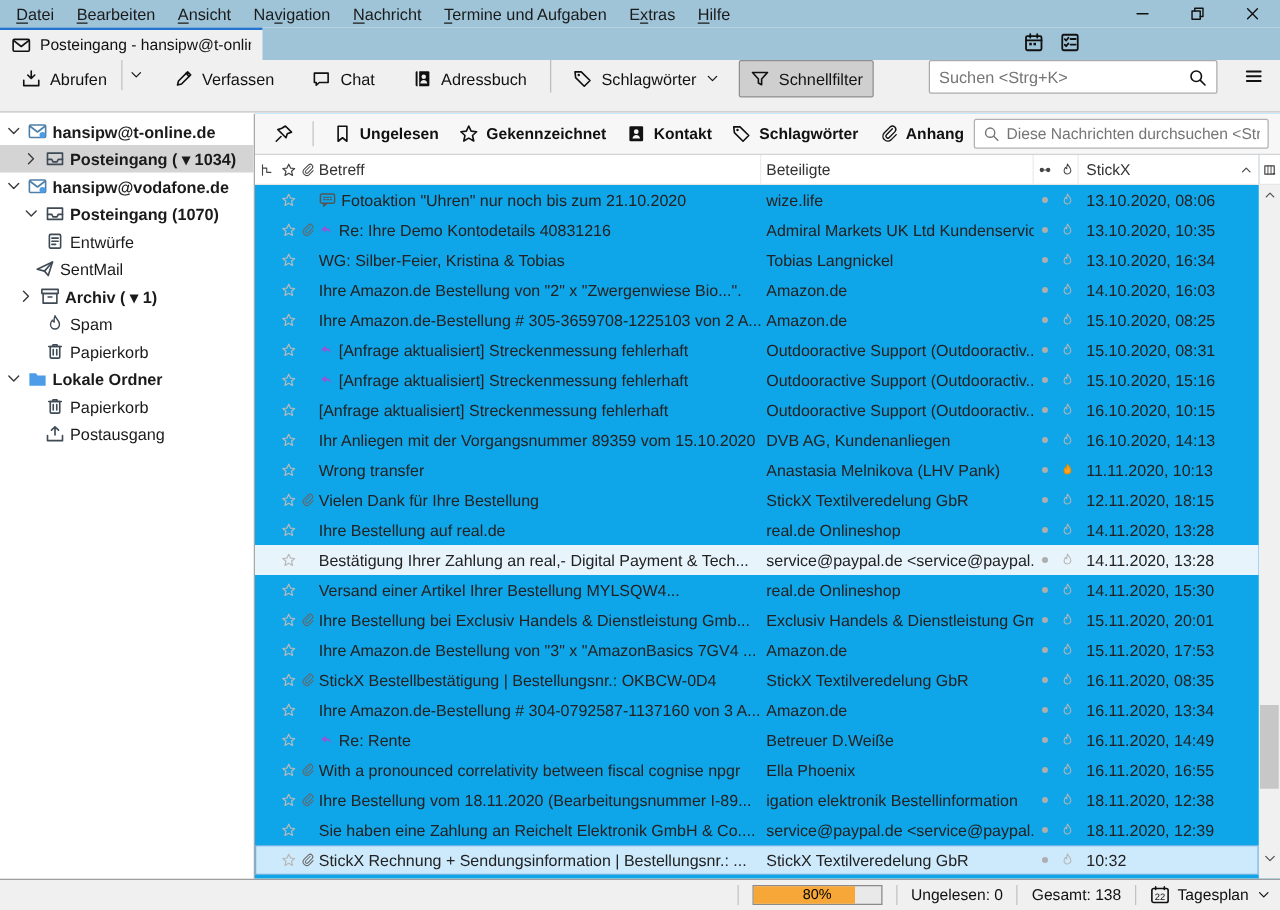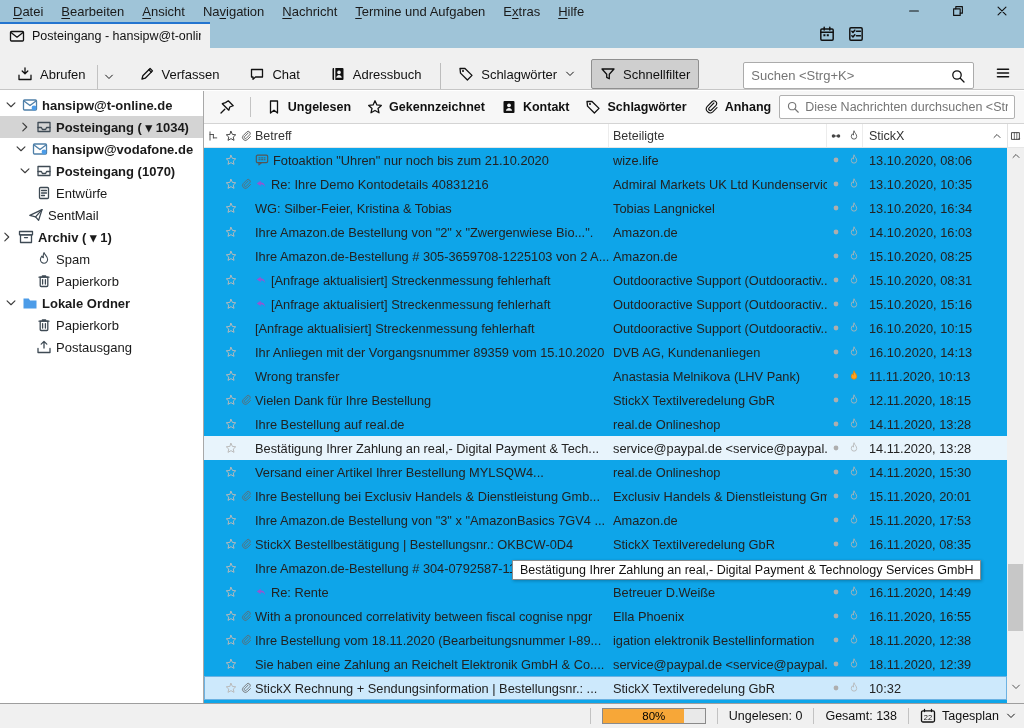--- a/index.html
+++ b/index.html
@@ -20,21 +20,21 @@
 
   
   .tabbar{position:absolute;top:22px;left:0;right:0;height:26px;background:var(--titlebar)}
   .tab{position:absolute;left:0;top:0;width:210px;height:26px;background:#f0f0f0;border-top:2px solid var(--accent);
        display:flex;align-items:center;gap:7px;padding:0 9px;font-size:12.5px;white-space:nowrap;overflow:hidden;color:#111}
   .tab-label{overflow:hidden}
   .tab-extra{position:absolute;top:3px;left:818px;display:flex;gap:11px;color:#111}
 
   
   .toolbar{position:absolute;top:48px;left:0;right:0;height:42px;background:#f0f0f0;border-bottom:1px solid #c6c6c6;
-           display:flex;align-items:flex-end;padding:0 8px;font-size:13px;color:#111}
+           display:flex;align-items:flex-start;padding:0 8px;font-size:13px;color:#111}
   .tb-btn{display:flex;align-items:center;gap:7px;padding:6px 8px;border:1px solid transparent;border-radius:2px;white-space:nowrap}
   .tb-btn.pressed{background:#cfcfcf;border-color:#8f8f8f}
   .split-chev{display:flex;align-items:center;padding:6px 5px;border-left:1px solid #c2c2c2;margin-left:2px}
   .tb-sep{width:1px;height:26px;background:#bdbdbd;margin:0 9px}
   .tb-search{display:flex;align-items:center;width:318px;height:27px;background:#fff;border:1px solid #ababab;border-radius:2px;
              padding:0 7px;margin-left:44px}
   .tb-search input{flex:1}
   .hamburger{margin-left:16px;padding:5px}
 
   input{border:none;outline:none;background:transparent;font:inherit;width:100%;color:#222}
@@ -285,21 +285,21 @@
           </svg>
         </span>
         <span class="icon f-icon">
           <svg viewBox="0 0 16 16">
             <path d="M2 3.5h12v9H2z"></path>
             <path d="M2 8.5h3.4l1 2h3.2l1-2H14"></path>
           </svg>
         </span>
         <span class="f-label b">Posteingang ( ▾ 1034)</span>
       </div>
-      <div class="folder-row" style="padding-left: 4px; justify-content: center;">
+      <div class="folder-row" style="padding-left: 4px;">
         <span class="icon twisty">
           <svg viewBox="0 0 16 16">
             <path d="M3.5 5.5 8 10l4.5-4.5"></path>
           </svg>
         </span>
         <span class="icon f-icon ic-acct">
           <svg viewBox="0 0 16 16">
             <rect x="1.5" y="3" width="13" height="10" rx="1"></rect>
             <path d="M2 4 8 8.6 14 4"></path>
             <circle cx="12" cy="11" r="2.4" fill="#4c9ce8" stroke="none"></circle>
@@ -334,21 +334,21 @@
       <div class="folder-row" style="padding-left: 10px;">
         <span class="icon twisty"></span>
         <span class="icon f-icon">
           <svg viewBox="0 0 16 16">
             <path d="M1.8 8.4 14 2.6 10.6 13.4 7.6 9.9z"></path>
             <path d="M7.6 9.9 14 2.6"></path>
           </svg>
         </span>
         <span class="f-label">SentMail</span>
       </div>
-      <div class="folder-row" style="padding-left: 0;">
+      <div class="folder-row" style="padding-left: 14px;">
         <span class="icon twisty">
           <svg viewBox="0 0 16 16">
             <path d="M5.5 3.5 10 8l-4.5 4.5"></path>
           </svg>
         </span>
         <span class="icon f-icon">
           <svg viewBox="0 0 16 16">
             <rect x="2.5" y="5.8" width="11" height="7.7"></rect>
             <rect x="1.5" y="2.5" width="13" height="3.3"></rect>
             <path d="M6.5 8.6h3"></path>
@@ -1314,21 +1314,20 @@
       <div class="sb-thumb"></div>
       <div class="sb-arrow sb-down">
           <span class="icon i12">
             <svg viewBox="0 0 16 16">
               <path d="M3.5 5.5 8 10l4.5-4.5"></path>
             </svg>
           </span>
         </div>
     </div>
 
-    <div class="tooltip">Bestätigung Ihrer Zahlung an real,- Digital Payment &amp; Technology Services GmbH</div>
   </div>
 </div>
 
 <div class="statusbar">
   <div class="sb-sep"></div>
   <div class="progress">
     <div class="progress-fill" style="width: 80%;"></div>
     <div class="progress-label">80%</div>
   </div>
   <div class="sb-sep"></div>

